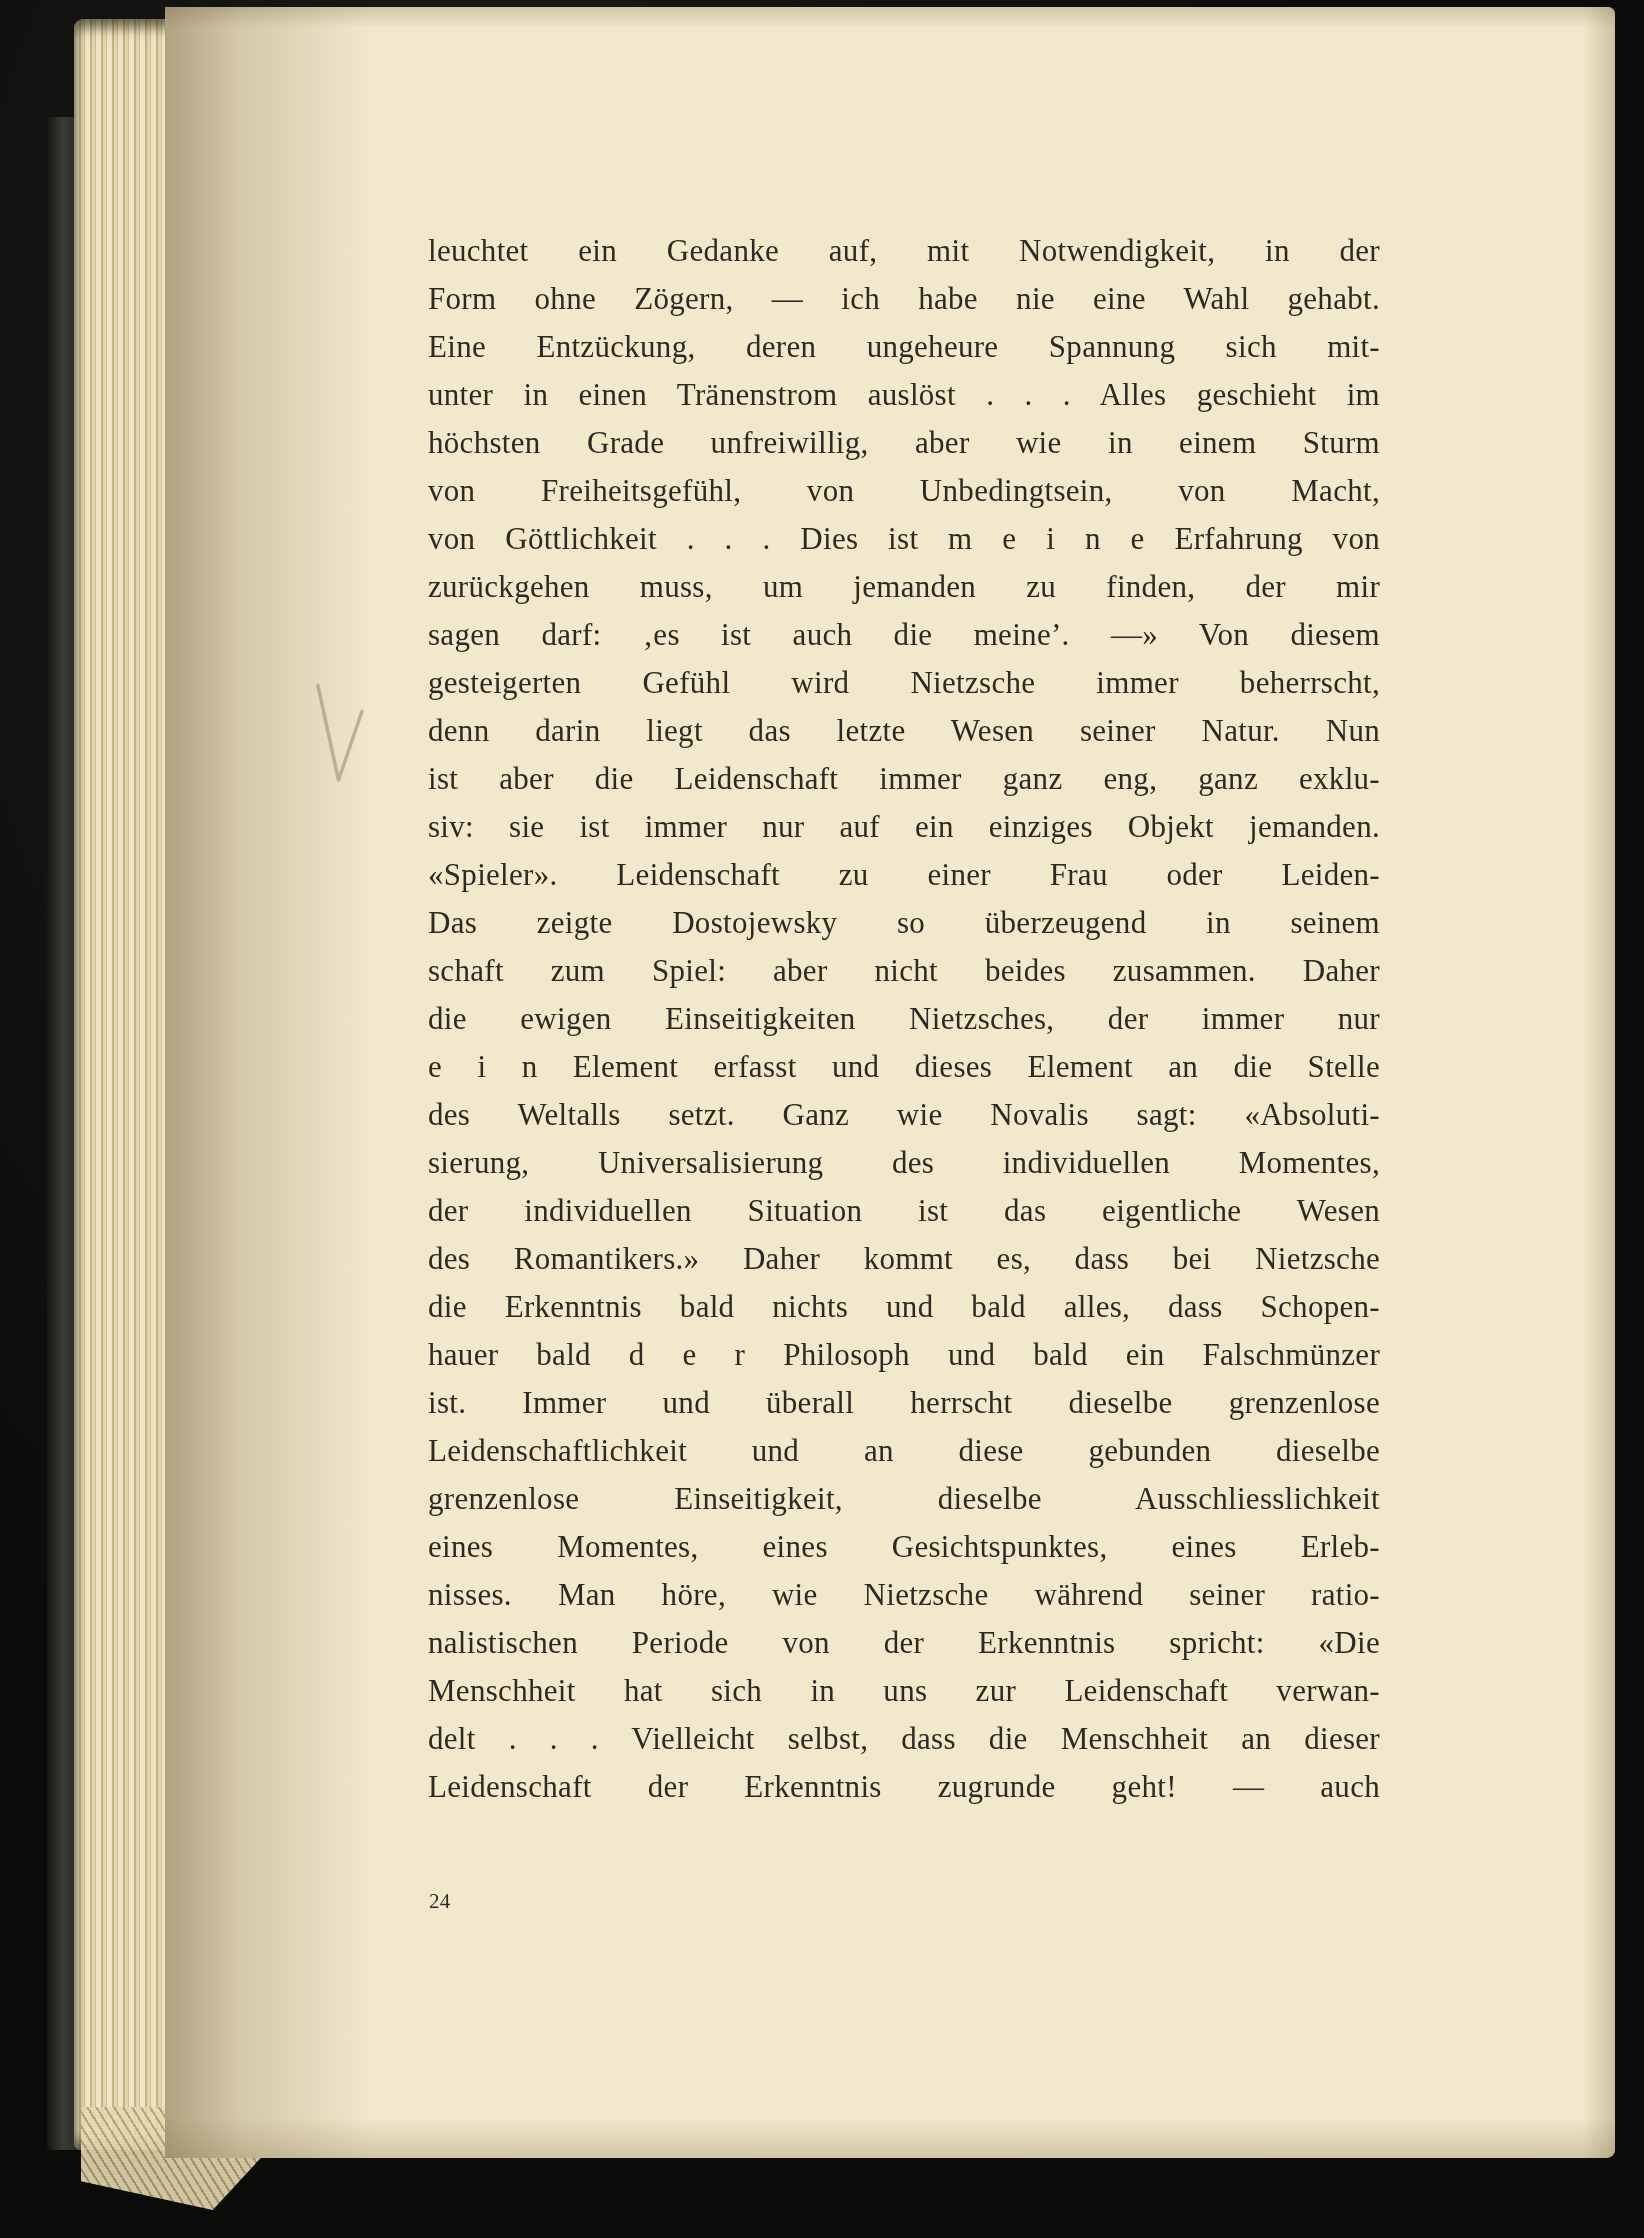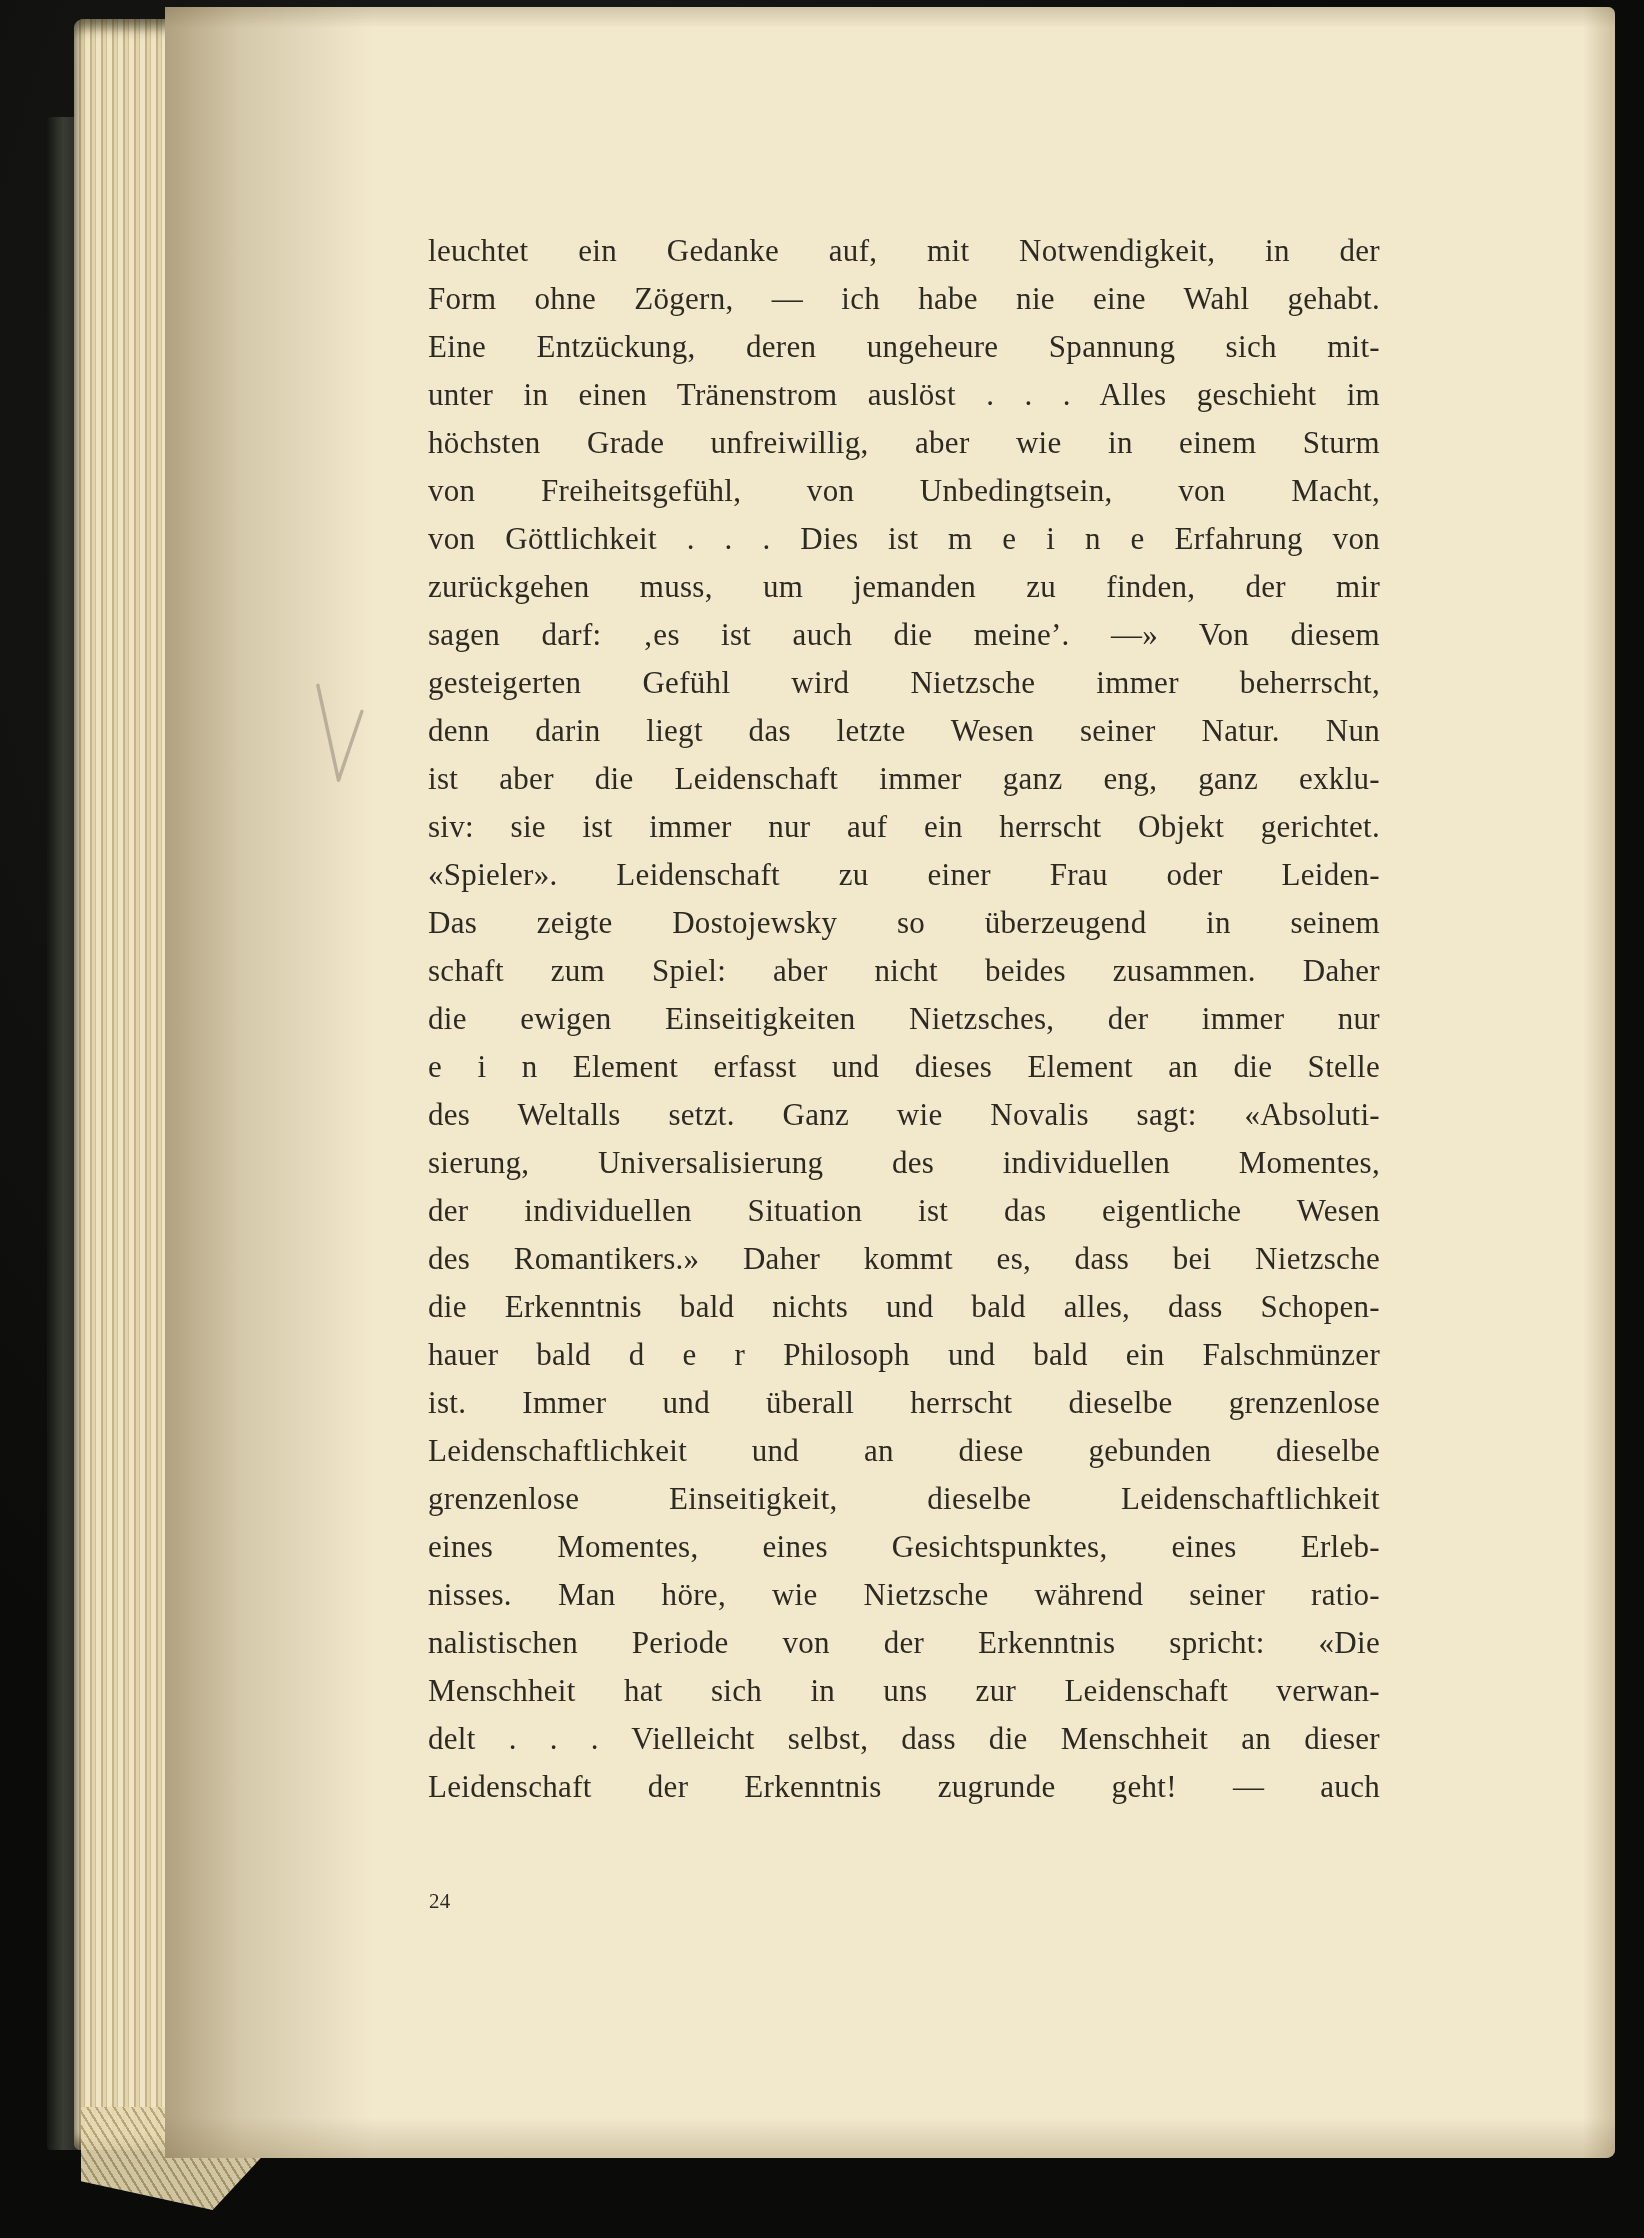--- a/index.html
+++ b/index.html
@@ -155,35 +155,35 @@
       <div class="line">Eine Entzückung, deren ungeheure Spannung sich mit-</div>
       <div class="line">unter in einen Tränenstrom auslöst . . . Alles geschieht im</div>
       <div class="line">höchsten Grade unfreiwillig, aber wie in einem Sturm</div>
       <div class="line">von Freiheitsgefühl, von Unbedingtsein, von Macht,</div>
       <div class="line">von Göttlichkeit . . . Dies ist m e i n e Erfahrung von</div>
       <div class="line">zurückgehen muss, um jemanden zu finden, der mir</div>
       <div class="line">sagen darf: ‚es ist auch die meine’. —» Von diesem</div>
       <div class="line">gesteigerten Gefühl wird Nietzsche immer beherrscht,</div>
       <div class="line">denn darin liegt das letzte Wesen seiner Natur. Nun</div>
       <div class="line">ist aber die Leidenschaft immer ganz eng, ganz exklu-</div>
-      <div class="line">siv: sie ist immer nur auf ein herrscht Objekt gerichtet.</div>
+      <div class="line">siv: sie ist immer nur auf ein einziges Objekt jemanden.</div>
       <div class="line">«Spieler». Leidenschaft zu einer Frau oder Leiden-</div>
       <div class="line">Das zeigte Dostojewsky so überzeugend in seinem</div>
       <div class="line">schaft zum Spiel: aber nicht beides zusammen. Daher</div>
       <div class="line">die ewigen Einseitigkeiten Nietzsches, der immer nur</div>
       <div class="line">e i n Element erfasst und dieses Element an die Stelle</div>
       <div class="line">des Weltalls setzt. Ganz wie Novalis sagt: «Absoluti-</div>
       <div class="line">sierung, Universalisierung des individuellen Momentes,</div>
       <div class="line">der individuellen Situation ist das eigentliche Wesen</div>
       <div class="line">des Romantikers.» Daher kommt es, dass bei Nietzsche</div>
       <div class="line">die Erkenntnis bald nichts und bald alles, dass Schopen-</div>
       <div class="line">hauer bald d e r Philosoph und bald ein Falschmünzer</div>
       <div class="line">ist. Immer und überall herrscht dieselbe grenzenlose</div>
       <div class="line">Leidenschaftlichkeit und an diese gebunden dieselbe</div>
-      <div class="line">grenzenlose Einseitigkeit, dieselbe Leidenschaftlichkeit</div>
+      <div class="line">grenzenlose Einseitigkeit, dieselbe Ausschliesslichkeit</div>
       <div class="line">eines Momentes, eines Gesichtspunktes, eines Erleb-</div>
       <div class="line">nisses. Man höre, wie Nietzsche während seiner ratio-</div>
       <div class="line">nalistischen Periode von der Erkenntnis spricht: «Die</div>
       <div class="line">Menschheit hat sich in uns zur Leidenschaft verwan-</div>
       <div class="line">delt . . . Vielleicht selbst, dass die Menschheit an dieser</div>
       <div class="line">Leidenschaft der Erkenntnis zugrunde geht! — auch</div>
     </div>
 
   <div class="page-number">24</div>
 

